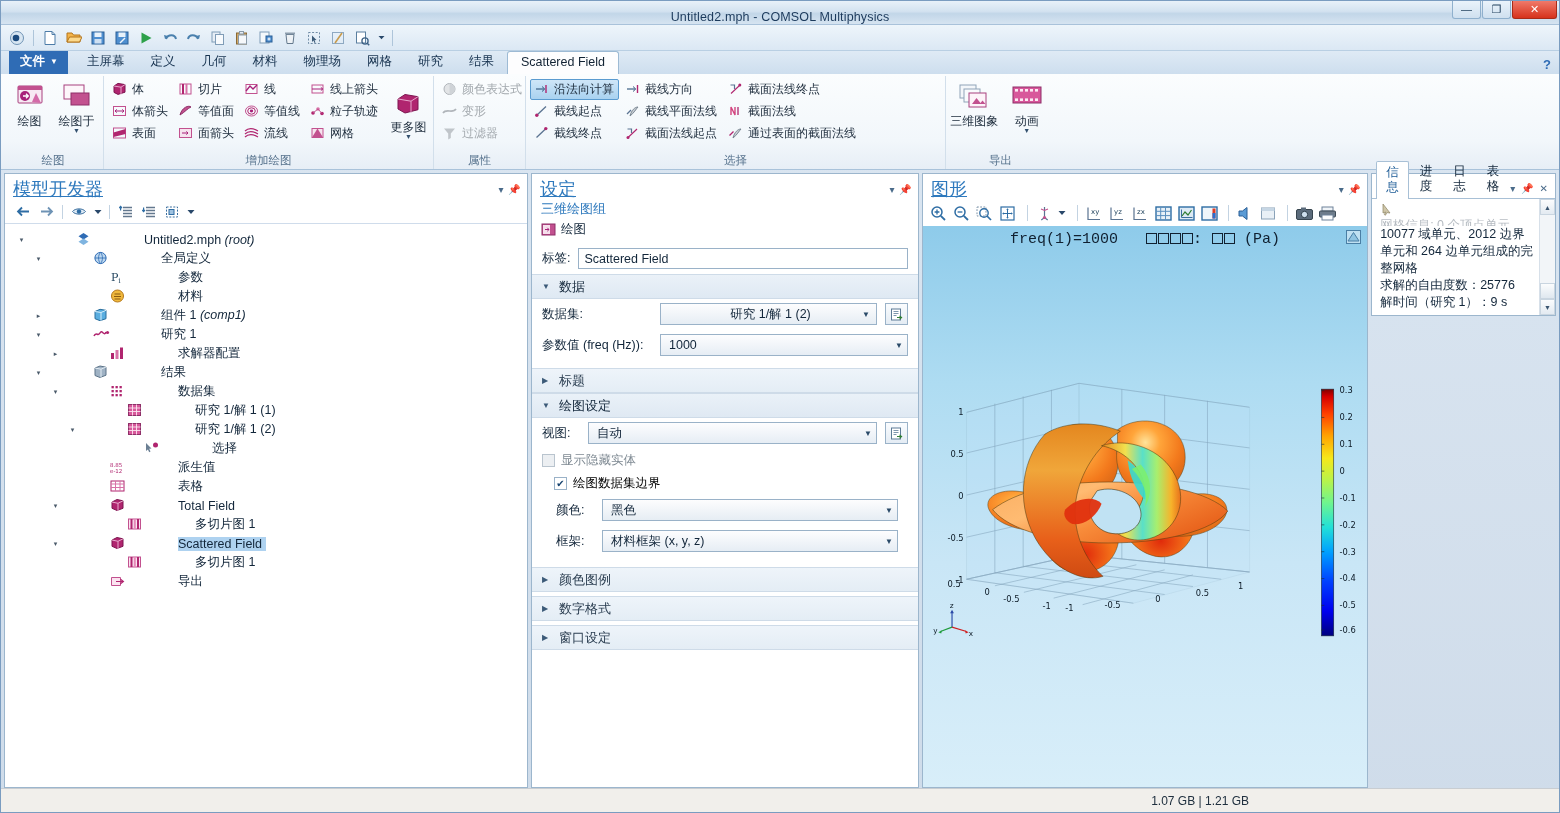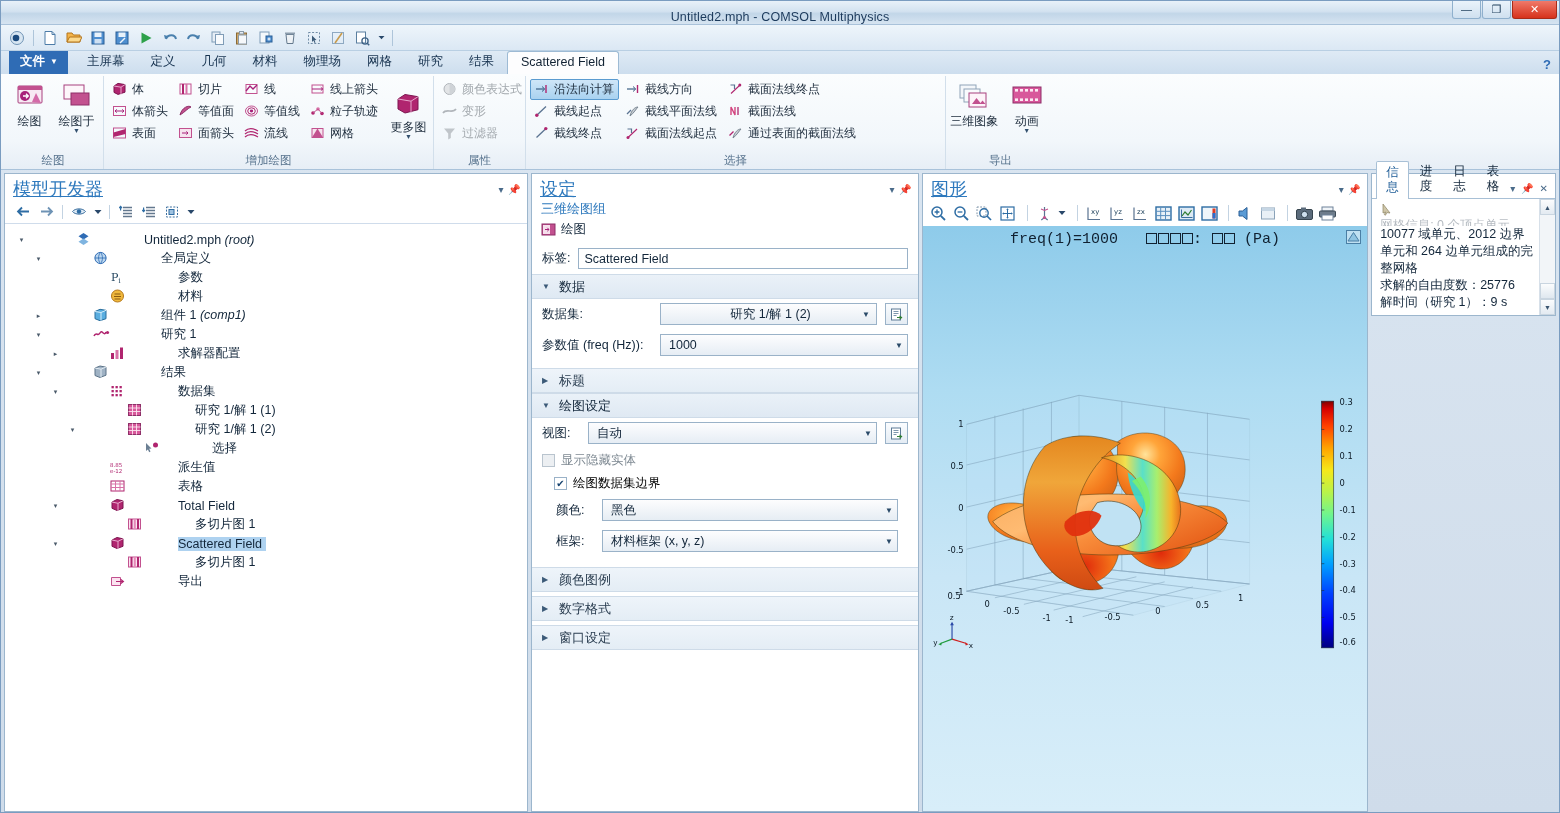--- a/index.html
+++ b/index.html
@@ -1388,14 +1388,17 @@
             <div class="sc-track"></div>
             <div class="sc-thumb"></div>
             <div class="sc-btn">▼</div>
           </div>
         </div>
       </div>
     </div>
 
   </div>
 
+  <div class="statusbar">
+    <div class="status-mem">1.07 GB | 1.21 GB</div>
+  </div>
 
 </div>
 
 </body></html>

